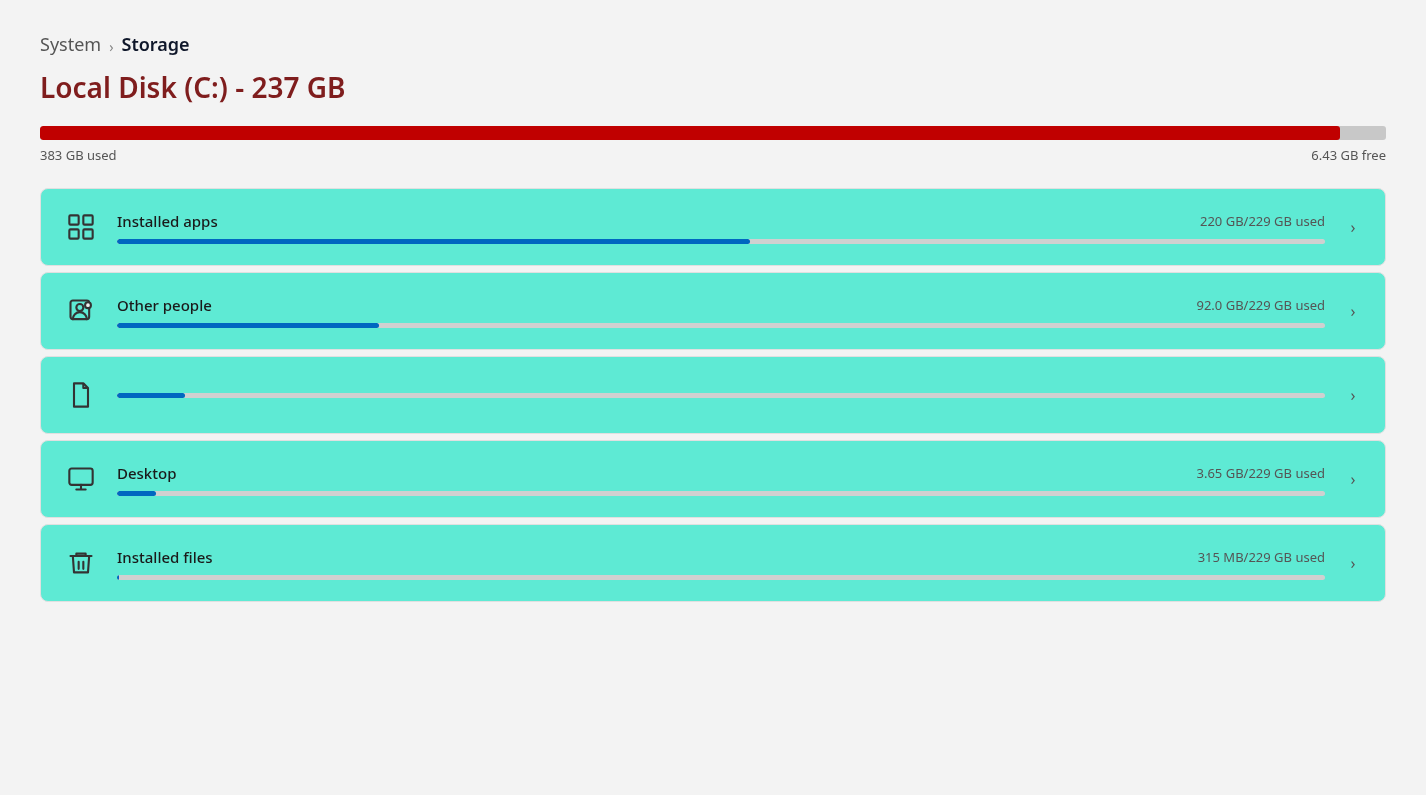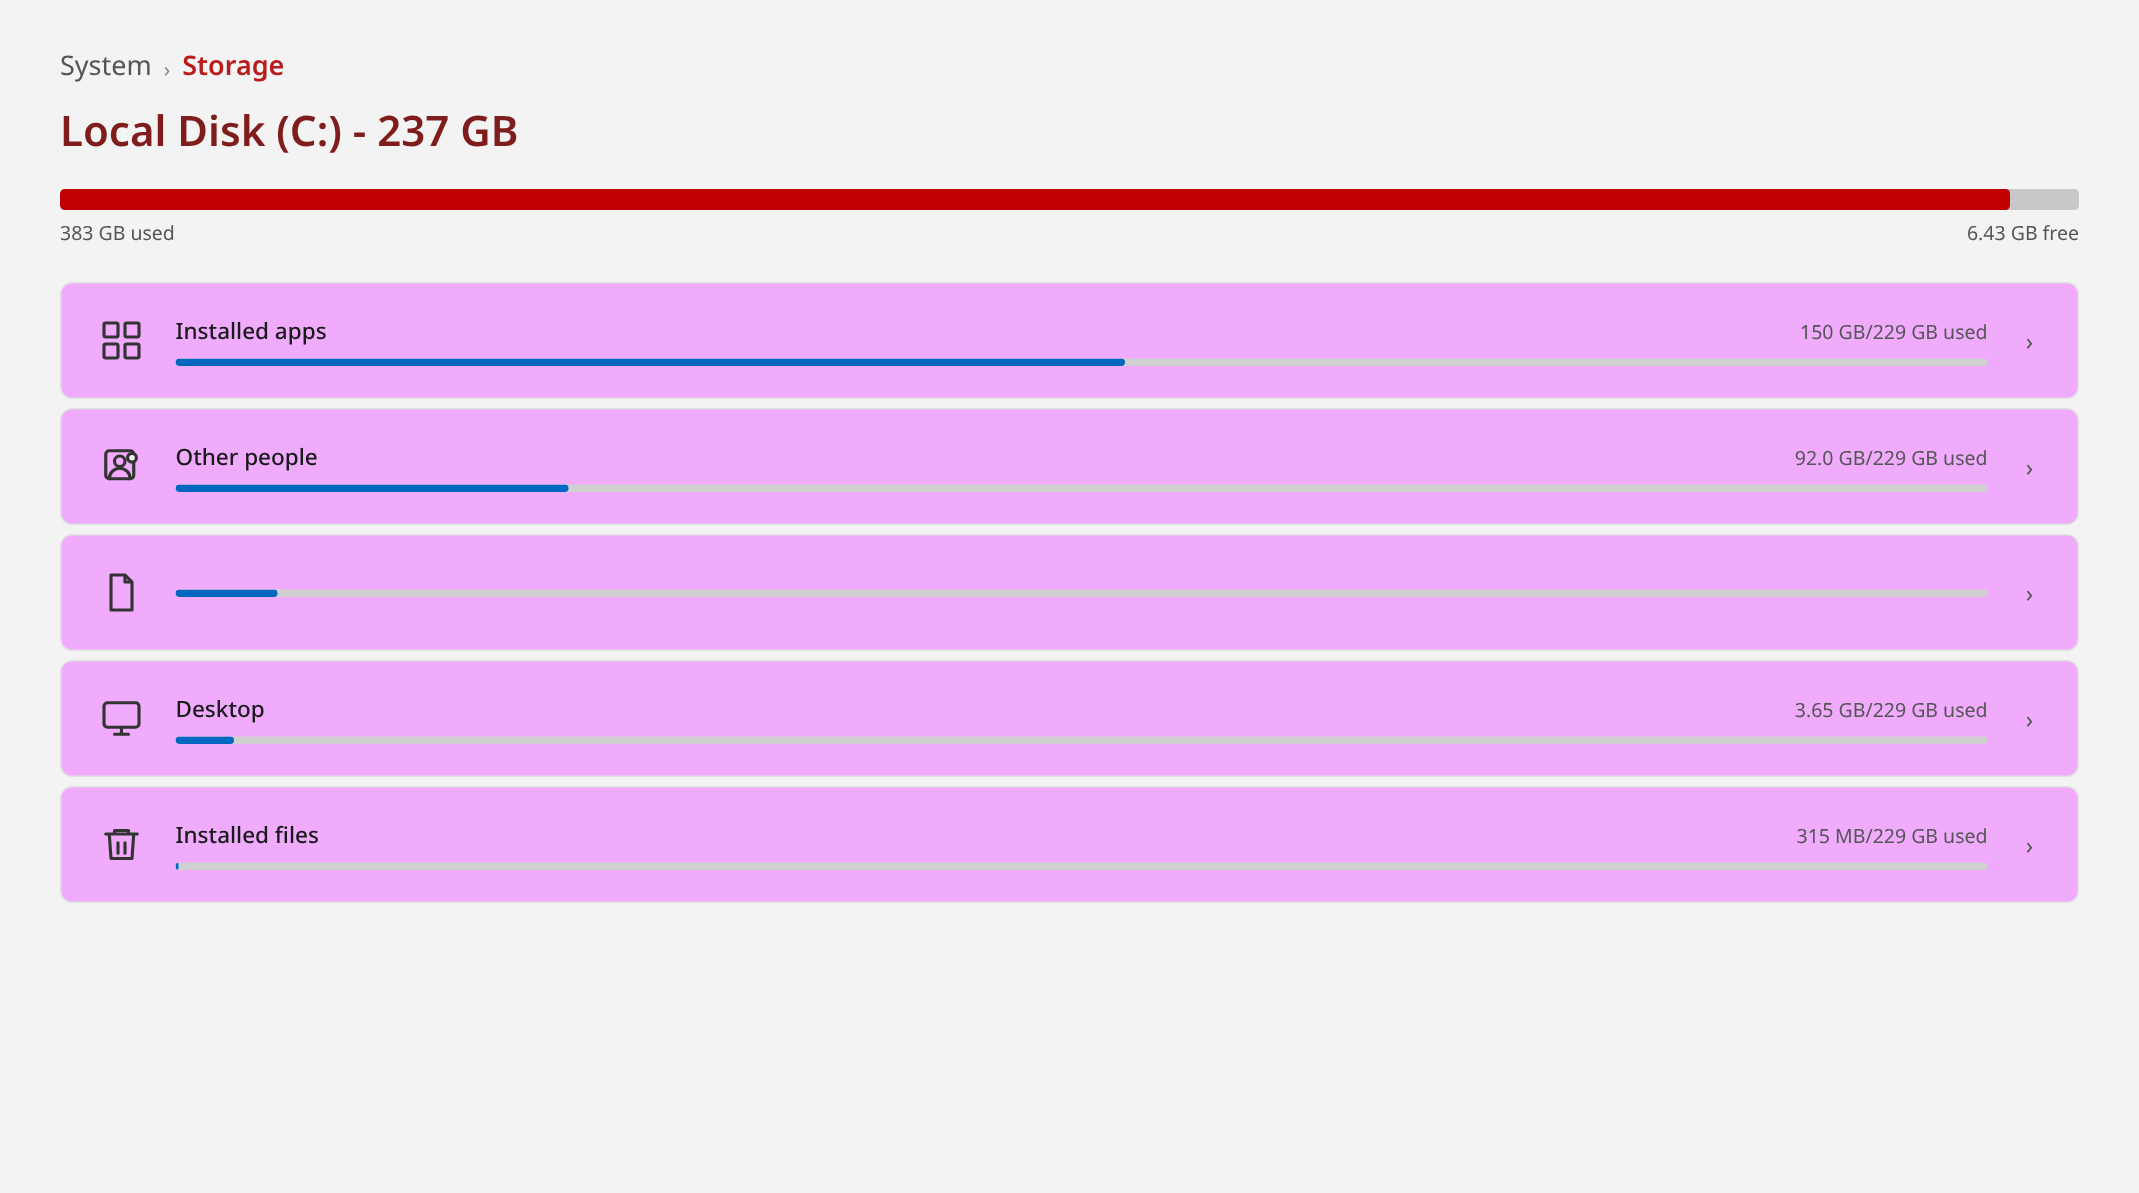--- a/index.html
+++ b/index.html
@@ -22,21 +22,21 @@
     .breadcrumb-system {
       color: #555;
       font-size: 18px;
       font-weight: 400;
     }
     .breadcrumb-chevron {
       color: #888;
       font-size: 14px;
     }
     .breadcrumb-current {
-      color: #b91c1c;
+      color: #0f172a;
       font-size: 18px;
       font-weight: 600;
     }
 
     .page-title {
       font-size: 28px;
       font-weight: 600;
       margin-bottom: 20px;
       color: #7f1d1d;
     }
@@ -61,21 +61,21 @@
       margin-bottom: 24px;
     }
 
     .items-list {
       display: flex;
       flex-direction: column;
       gap: 0;
     }
 
     .storage-item {
-      background: #f0abfc;
+      background: #5eead4;
       border: 1px solid #e0e0e0;
       border-radius: 8px;
       padding: 18px 20px;
       display: flex;
       align-items: center;
       cursor: pointer;
       margin-bottom: 6px;
       transition: background 0.15s;
     }
 
@@ -163,21 +163,21 @@
       <svg viewBox="0 0 24 24" fill="none" stroke="#333" stroke-width="1.8">
         <rect x="2" y="2" width="8" height="8" rx="1"></rect>
         <rect x="14" y="2" width="8" height="8" rx="1"></rect>
         <rect x="2" y="14" width="8" height="8" rx="1"></rect>
         <rect x="14" y="14" width="8" height="8" rx="1"></rect>
       </svg>
     </div>
     <div class="item-content">
       <div class="item-header">
         <span class="item-label">Installed apps</span>
-        <span class="item-size">150 GB/229 GB used</span>
+        <span class="item-size">220 GB/229 GB used</span>
       </div>
       <div class="item-bar-track">
         <div class="item-bar-fill" style="width: 52.4%"></div>
       </div>
     </div>
     <div class="item-chevron">›</div>
   </div>
     <div class="storage-item">
     <div class="item-icon">
       <svg viewBox="0 0 24 24" fill="none" stroke="#333" stroke-width="1.8">

